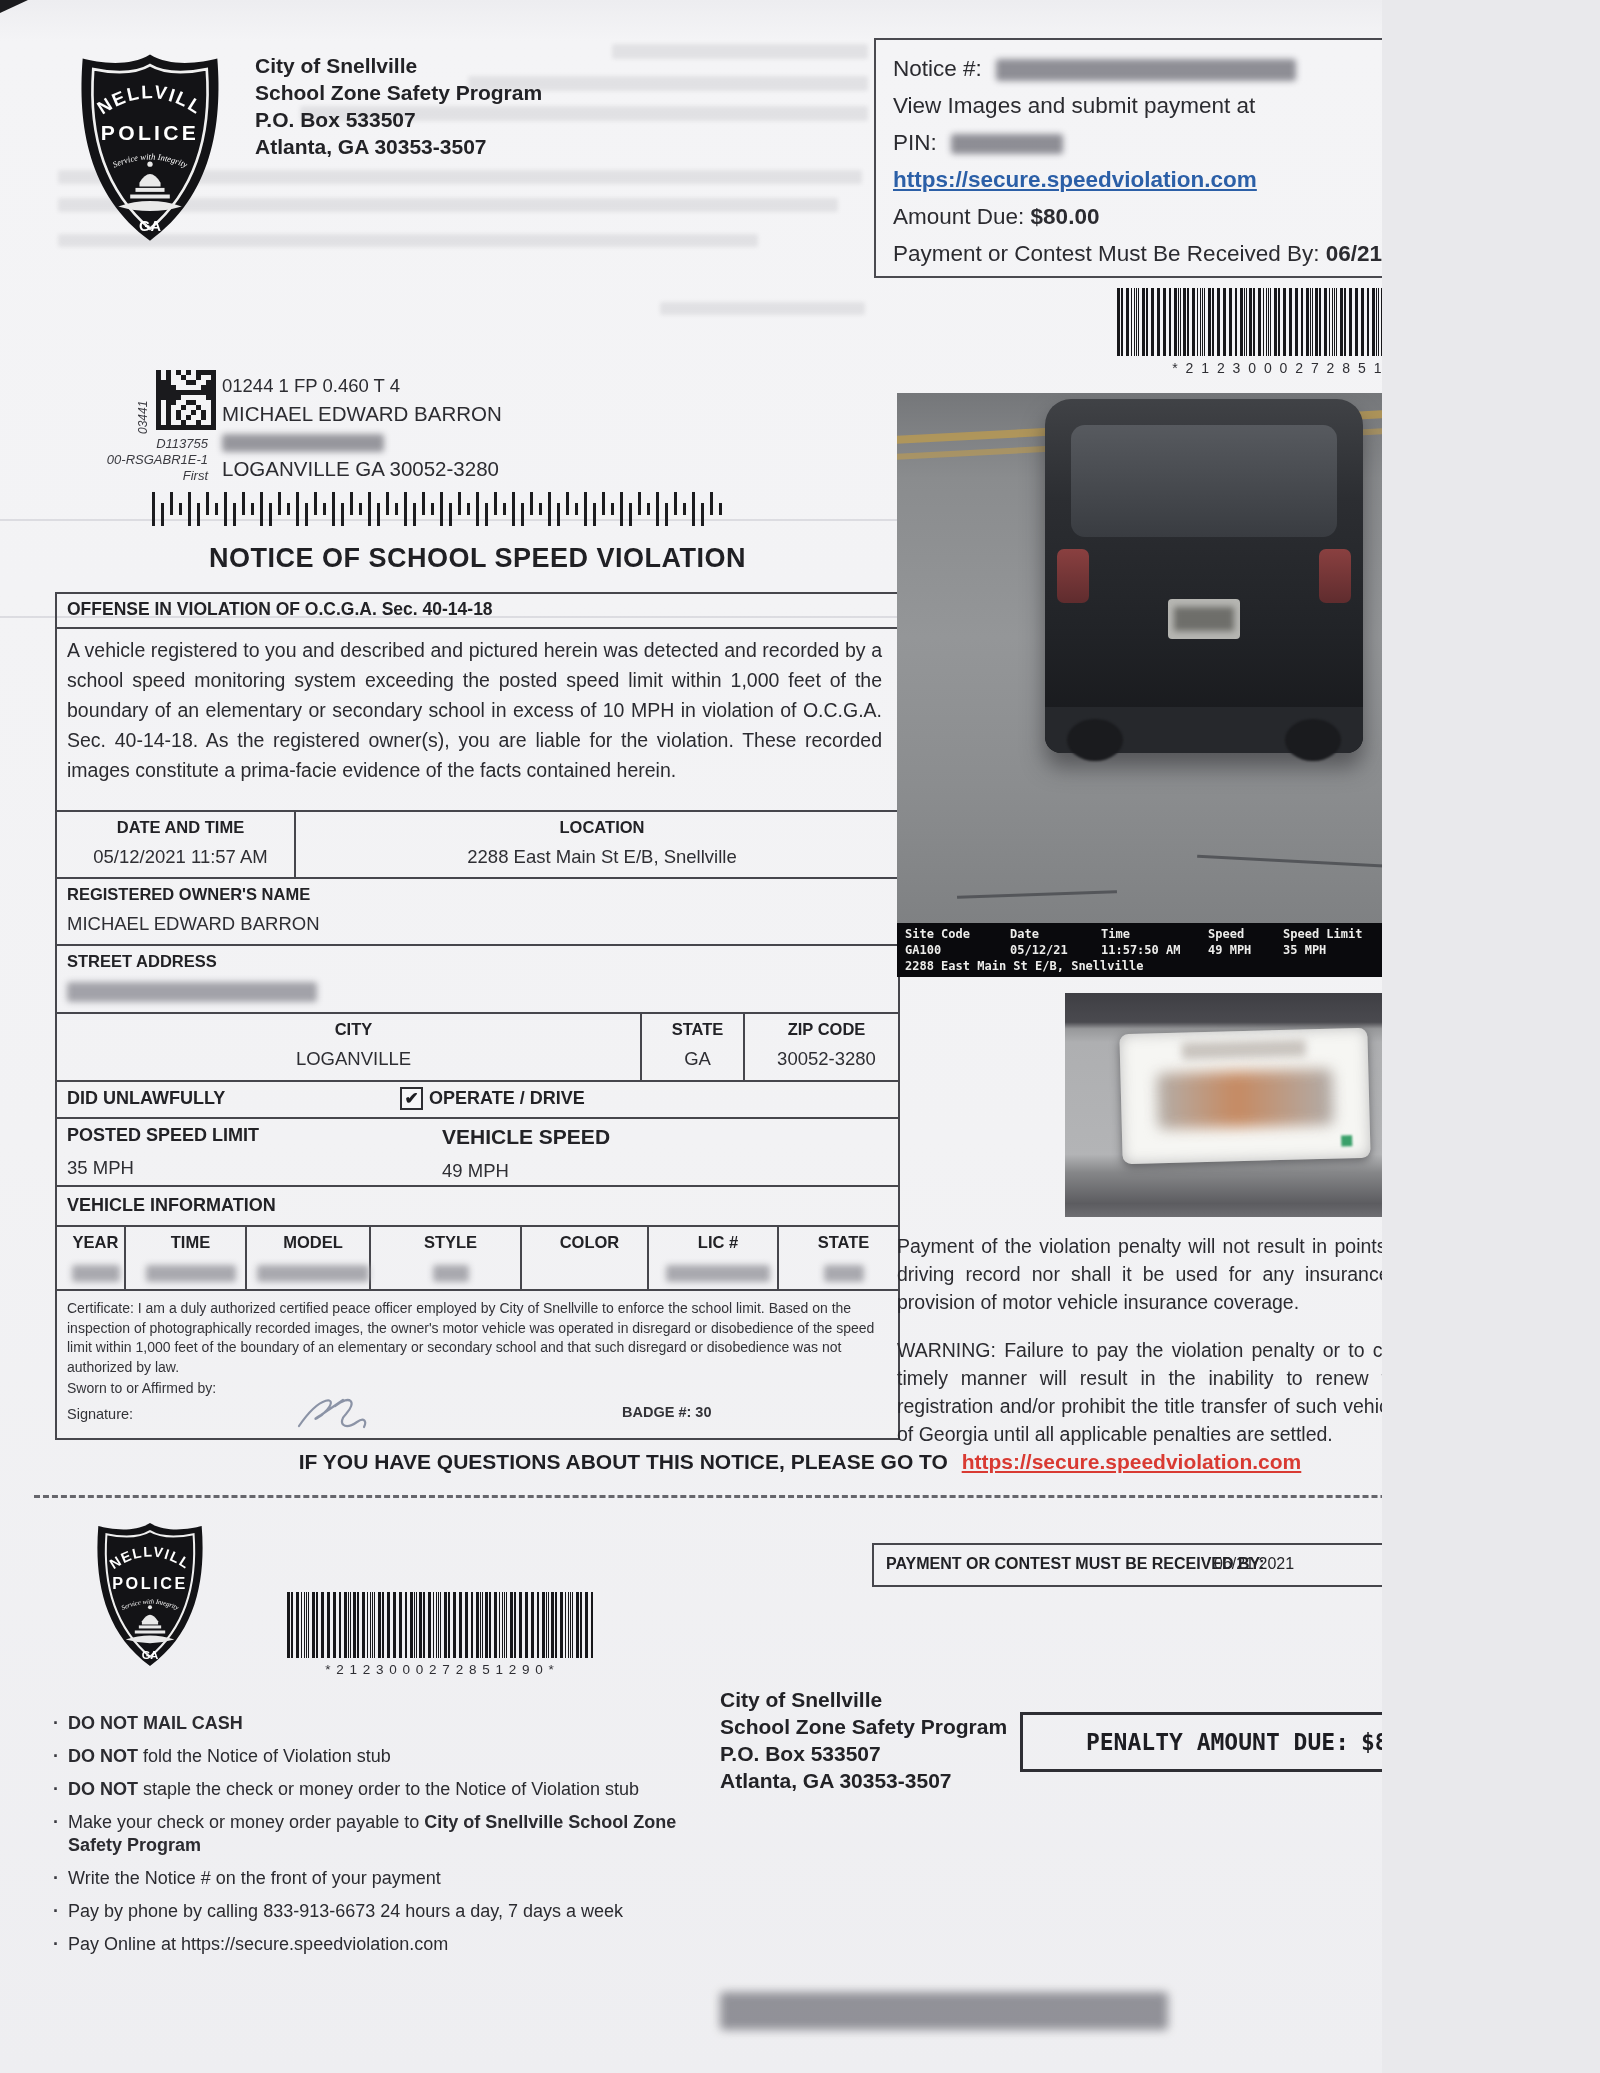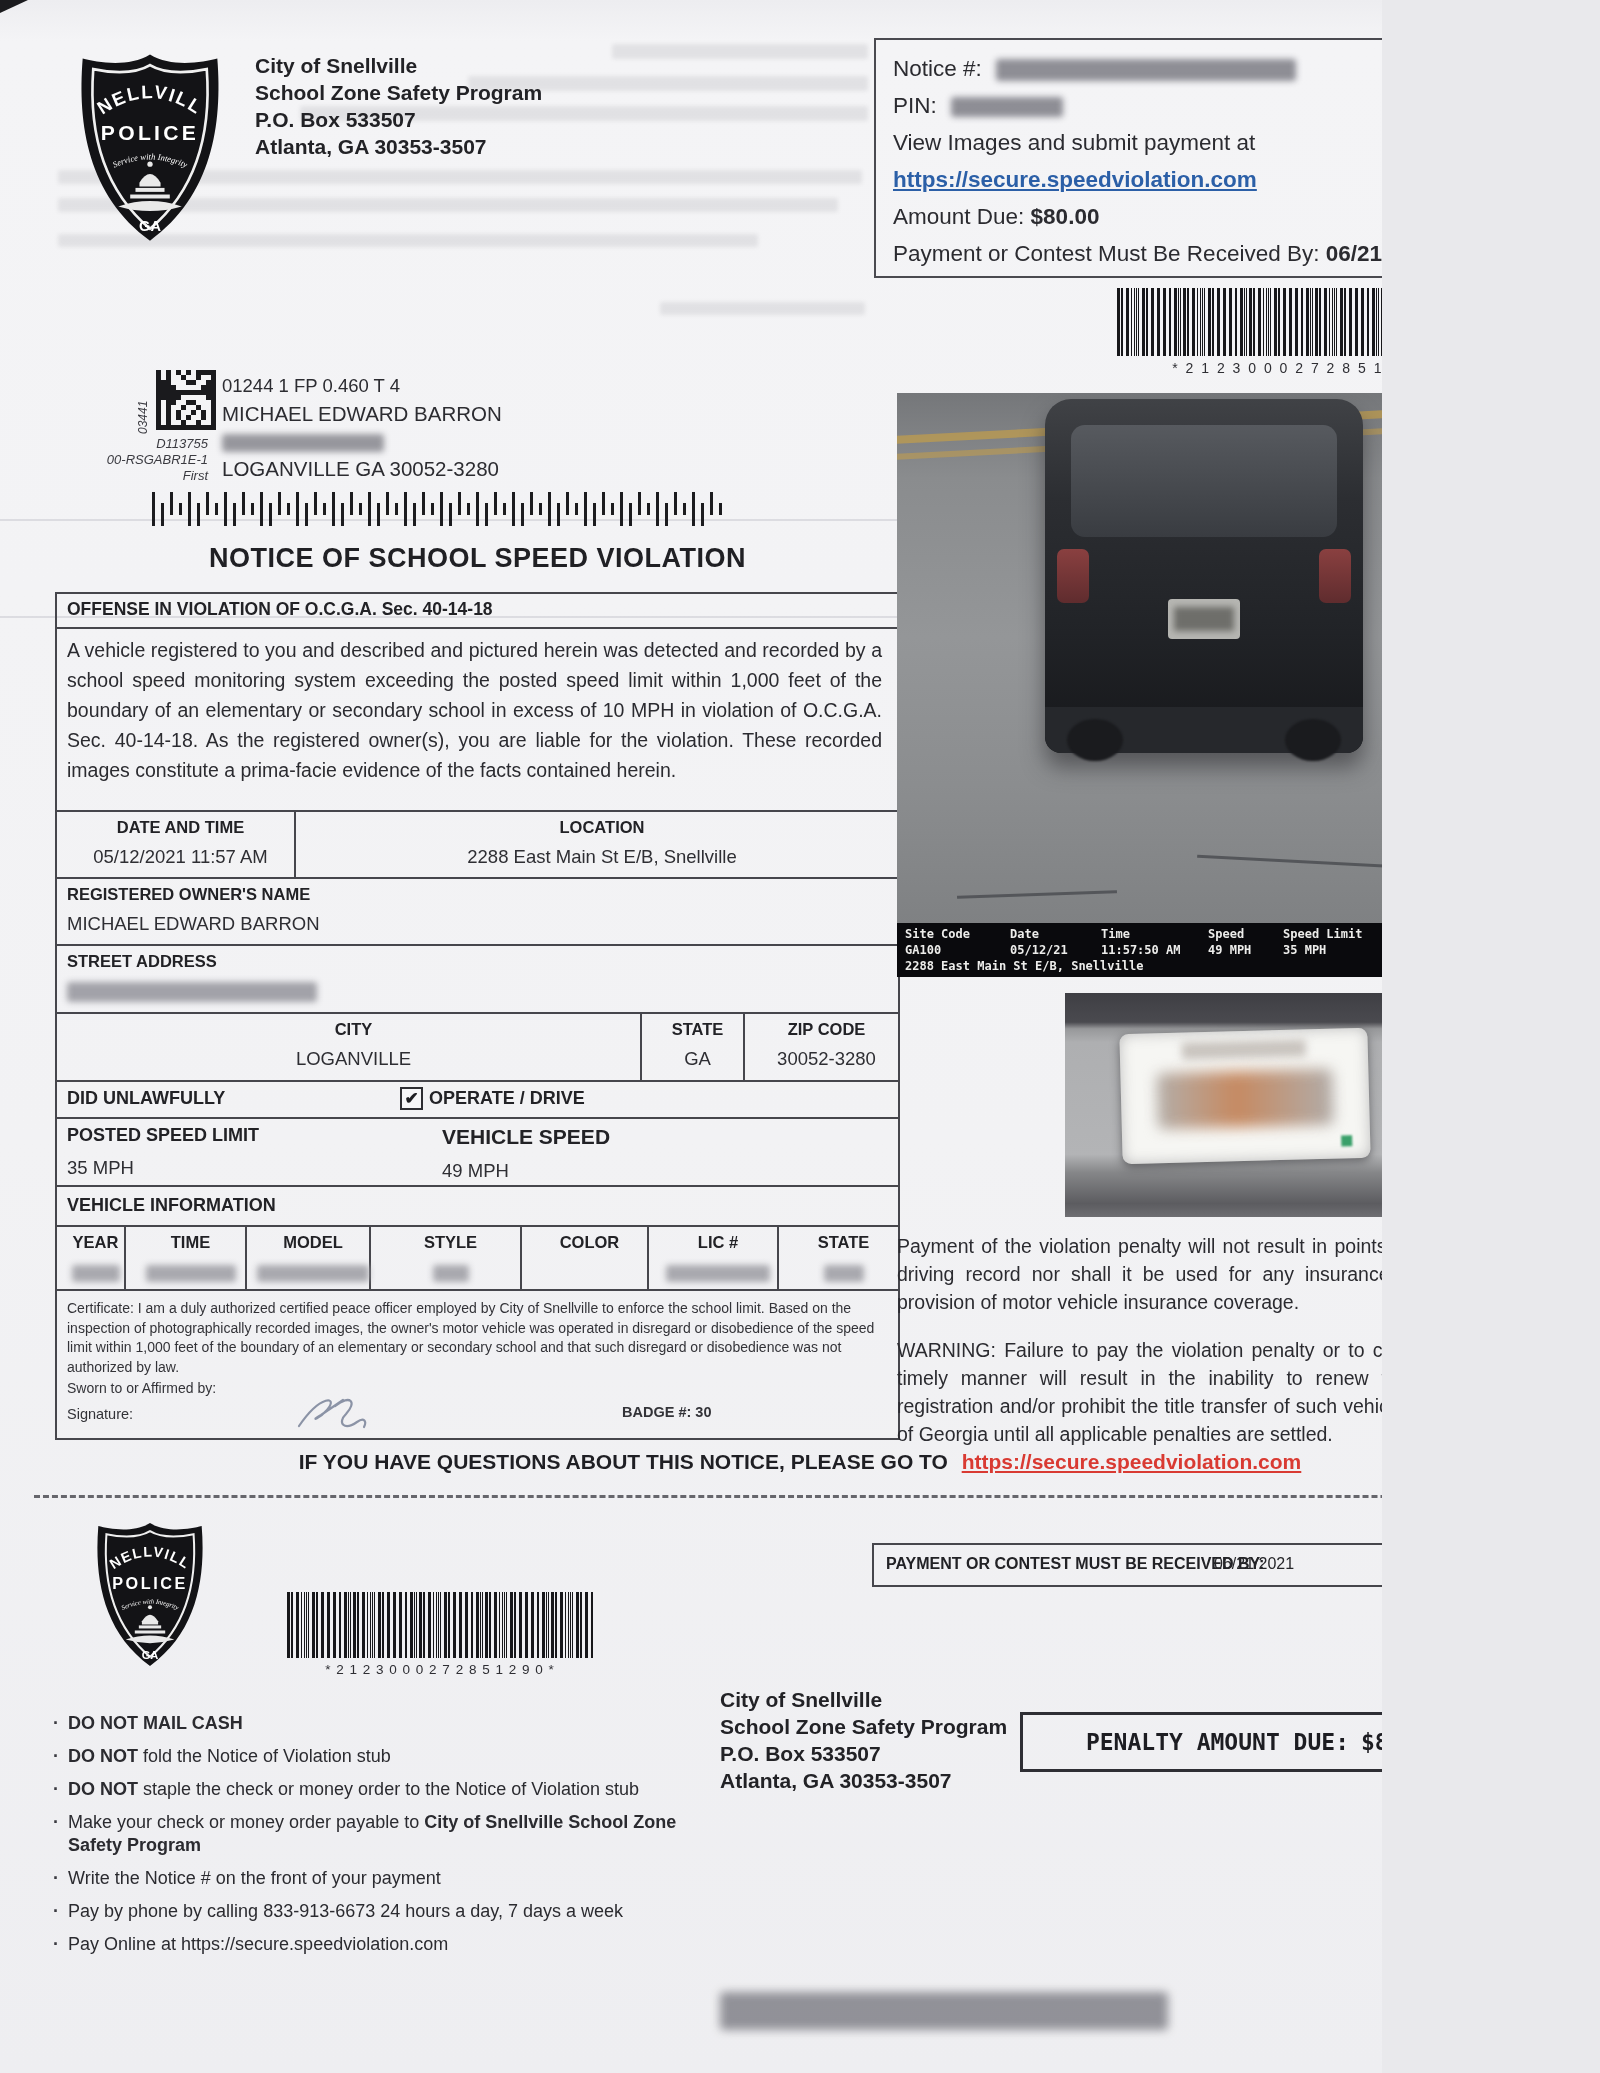--- a/index.html
+++ b/index.html
@@ -182,25 +182,25 @@
     <div>School Zone Safety Program</div>
     <div>P.O. Box 533507</div>
     <div>Atlanta, GA 30353-3507</div>
   </div>
 
   <div class="abs notice-box">
     <div>
       <span>Notice #:</span>
       <span class="blurbar" style="width:300px;height:22px;margin-left:8px"></span>
     </div>
+    <div>View Images and submit payment at</div>
     <div>
       <span>PIN:</span>
       <span class="blurbar" style="width:112px;height:20px;margin-left:8px"></span>
     </div>
-    <div>View Images and submit payment at</div>
     <div><span class="url-blue">https://secure.speedviolation.com</span></div>
     <div>
       <span>Amount Due:</span>
       <span class="b">$80.00</span>
     </div>
     <div>
       <span>Payment or Contest Must Be Received By:</span>
       <span class="b">06/21/2021</span>
     </div>
   </div>

